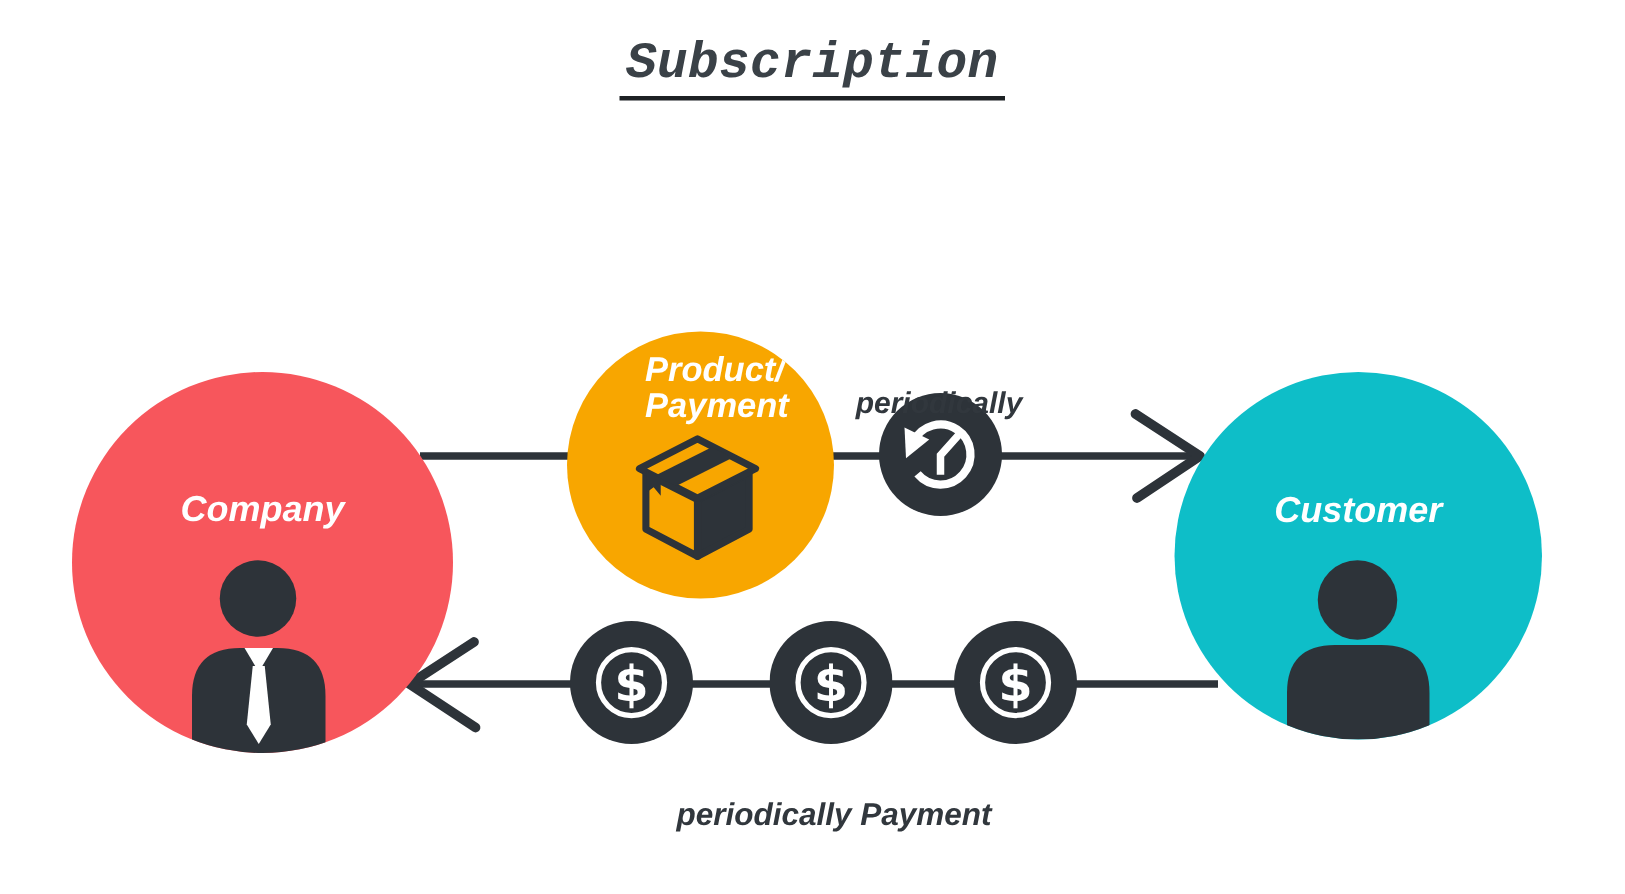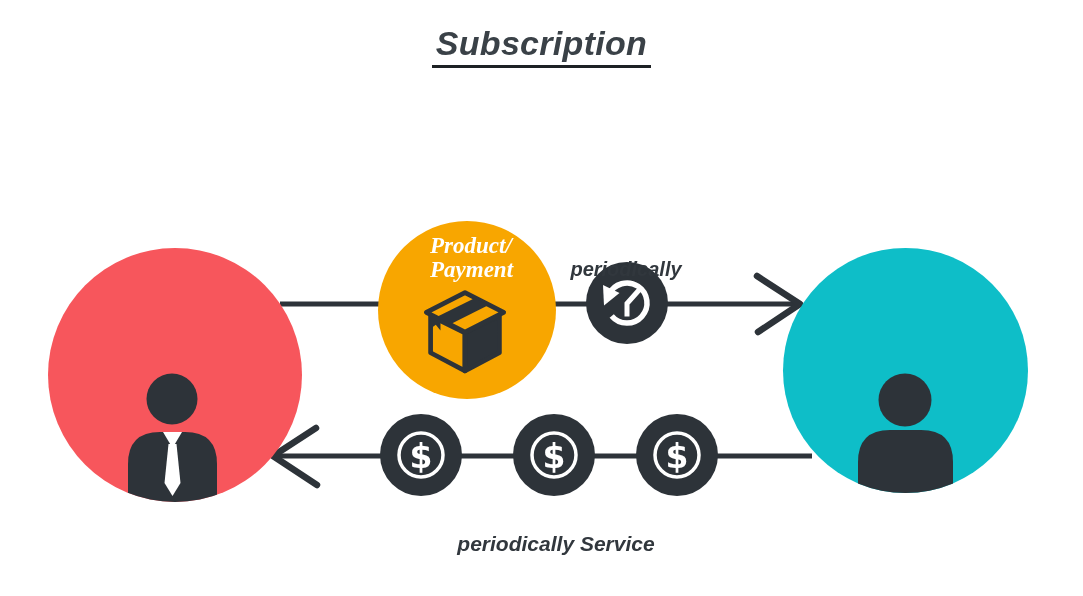--- a/index.html
+++ b/index.html
@@ -3,34 +3,34 @@
 <meta charset="utf-8">
 <style>
   html, body { margin: 0; padding: 0; background: #ffffff; }
   .canvas {
     position: relative;
     width: 1083px; height: 596px;
     background: var(--background, #fff);
     font-family: "Liberation Sans", sans-serif;
     overflow: hidden;
   }
-  .title-row { position: absolute; top: 24px; left: 0; width: 100%; text-align: center; }
+  .title-row { position: absolute; top: 24px; left: 0; width: 100%; text-align: center; font-family: Liberation Mono, monospace; }
   .title {
     display: inline-block;
     font-size: 34px; font-weight: bold; font-style: italic;
     color: var(--title_text, #3A4147);
     border-bottom: 3.5px solid var(--underline, #1D2124);
     padding: 0 4px 2px 4px;
     letter-spacing: 0.3px;
   }
   .arrows { position: absolute; left: 0; top: 0; z-index: 1; }
   .flow-line { stroke: var(--ink, #2D3339); stroke-width: 5; fill: none; }
   .flow-head { stroke: var(--ink, #2D3339); stroke-width: 6.5; fill: none; stroke-linecap: round; stroke-linejoin: round; }
 
-  .node { position: absolute; border-radius: 50%; overflow: hidden; z-index: 2; font-family: Liberation Serif, serif; }
+  .node { position: absolute; border-radius: 50%; overflow: hidden; z-index: 2; }
   .node-company  { left: 48px;  top: 248px; width: 254px; height: 254px; background: var(--company, #F7565C); }
   .node-product  { left: 378px; top: 221px; width: 178px; height: 178px; background: var(--product, #F8A600); }
   .node-customer { left: 783px; top: 248px; width: 245px; height: 245px; background: var(--customer, #0EBEC8); }
   .node svg { position: absolute; left: 0; top: 0; }
 
   .node-label {
     position: absolute; width: 100%; text-align: center;
     color: #ffffff; font-weight: bold; font-style: italic; font-size: 24px;
     z-index: 3; white-space: nowrap;
   }
@@ -85,20 +85,21 @@
       <line class="flow-line" x1="280" y1="304" x2="797" y2="304"></line>
       <polyline class="flow-head" points="757,276 800,304 758,332"></polyline>
     </g>
     <g>
       <line class="flow-line" x1="273" y1="456" x2="812" y2="456"></line>
       <polyline class="flow-head" points="316,428 273,456 317,485"></polyline>
     </g>
   </svg>
 
   <div class="node node-company">
+    <div class="node-label label-company">Company</div>
     <svg width="254" height="254" viewBox="0 0 254 254">
       <circle class="ink-fill" cx="124" cy="151" r="25.5"></circle>
       <path class="ink-fill" d="M80,262 L80,216 Q80,184 112,184 L137,184 Q169,184 169,216 L169,262 Z"></path>
       <polygon class="white-fill" points="115,184 134,184 124.5,200"></polygon>
       <polygon class="white-fill" points="120.5,196 128.5,196 132.5,235 124.5,248 116.5,235"></polygon>
     </svg>
   </div>
 
   <div class="node node-product">
     <div class="node-label label-product">
@@ -110,20 +111,21 @@
         <polygon class="box-stroke" points="10,30 50,50 50,94 10,73"></polygon>
         <polygon class="box-dark" points="50,50 90,30 90,73 50,94"></polygon>
         <polygon class="box-lid" points="50,3 95,26 50,49 5,26"></polygon>
         <polygon class="box-flat" points="17,31.5 61,9.5 77.5,17.5 33.5,39.5"></polygon>
         <polygon class="box-flat" points="10.5,28 21.5,33.5 21.5,47 16,40.5 10.5,44.5"></polygon>
       </g>
     </svg>
   </div>
 
   <div class="node node-customer">
+    <div class="node-label label-customer">Customer</div>
     <svg width="245" height="245" viewBox="0 0 245 245">
       <circle class="ink-fill" cx="122" cy="152" r="26.5"></circle>
       <path class="ink-fill" d="M75,254 L75,214 Q75,182 107,182 L138,182 Q170,182 170,214 L170,254 Z"></path>
     </svg>
   </div>
 
   <div class="flow-label label-periodically">periodically</div>
 
   <div class="badge badge-recurring">
     <svg width="82" height="82" viewBox="0 0 82 82">
@@ -151,15 +153,15 @@
     </svg>
   </div>
   <div class="badge coin-3">
     <svg width="82" height="82" viewBox="0 0 82 82">
       <circle class="ink-fill" cx="41" cy="41" r="41"></circle>
       <circle class="coin-ring" cx="41" cy="41" r="22"></circle>
       <text class="coin-symbol" x="41" y="42">$</text>
     </svg>
   </div>
 
-  <div class="flow-label label-payment">periodically Service</div>
+  <div class="flow-label label-payment">periodically Payment</div>
 
 </div>
 
 </body></html>

